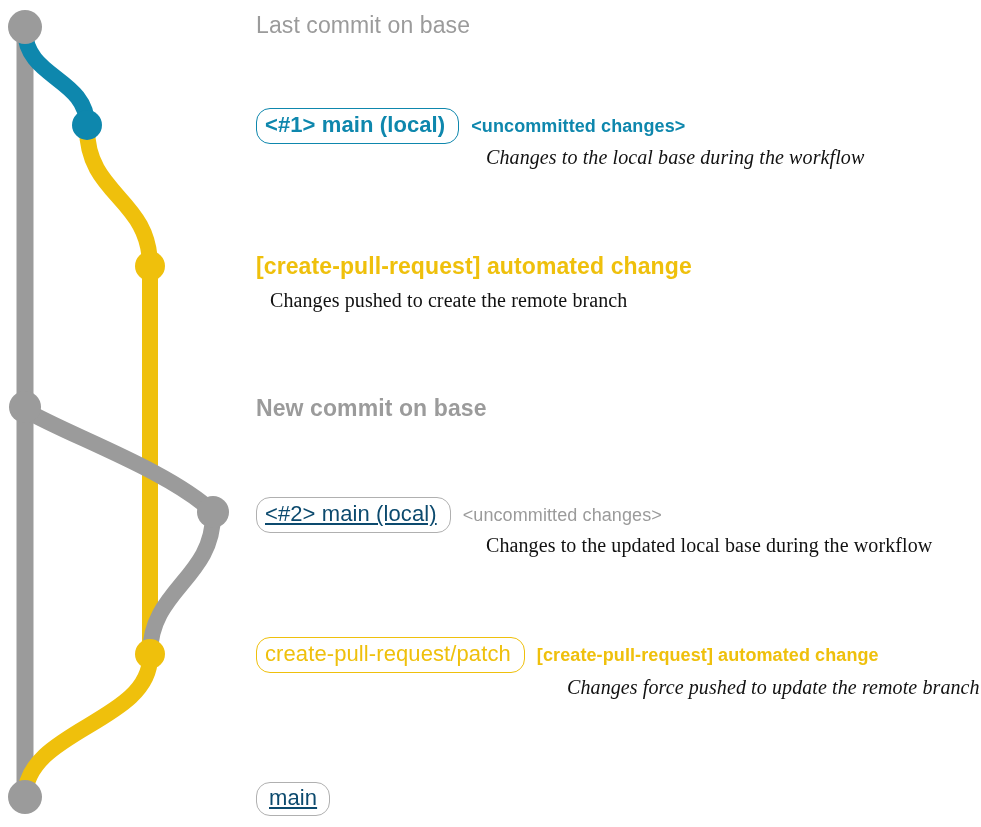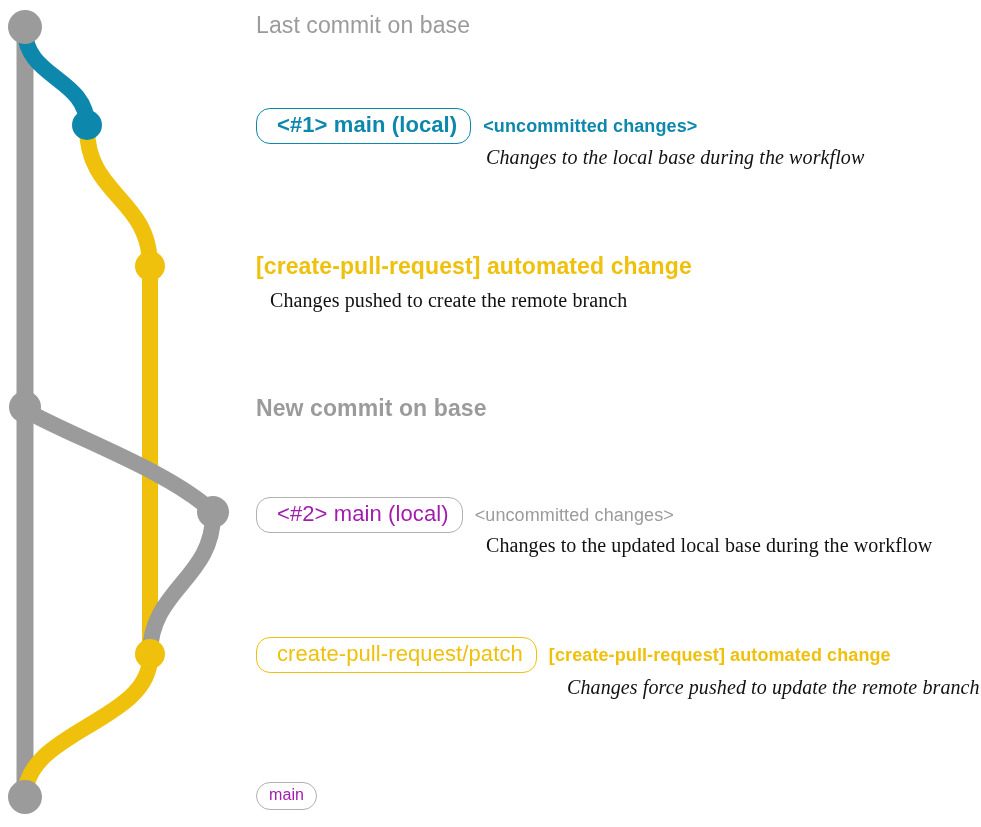--- a/index.html
+++ b/index.html
@@ -39,29 +39,29 @@
     letter-spacing: 0.1px;
   }
   .headline.gray   { color: #9b9b9b; text-align: center; }
   .headline.yellow { color: #efc00c; }
 
   
   .ref-pill {
     display: inline-block;
     border: 1.6px solid currentColor;
     border-radius: 14px;
-    padding: 4px 13px 6px 20px;
+    padding: 4px 13px 6px 8px;
     font-size: 22px;
     line-height: 1.1;
     letter-spacing: 0.1px;
     background: #ffffff;
     margin-right: 12px;
   }
   .ref-pill.teal   { color: #0e87ad; font-weight: bold; }
-  .ref-pill.gray   { color: #a21caf; border-color: #b0b0b0; }
+  .ref-pill.gray   { color: #0c4a6e; border-color: #b0b0b0; text-decoration: underline; }
   .ref-pill.yellow { color: #efc00c; }
 
   .subject {
     font-size: 18px;
     letter-spacing: 0.1px;
   }
   .subject.teal   { color: #0e87ad; font-weight: bold; }
   .subject.gray   { color: #9b9b9b; }
   .subject.yellow { color: #efc00c; font-weight: bold; }
 
@@ -128,14 +128,14 @@
 </div>
 <div class="desc" style="left:486px; top:534px;">Changes to the updated local base during the workflow</div>
 
 <div class="commit-row" style="left:256px; top:637px;">
   <span class="ref-pill yellow">create-pull-request/patch</span>
   <span class="subject yellow">[create-pull-request] automated change</span>
 </div>
 <div class="desc" style="left:567px; top:676px;font-style:italic;">Changes force pushed to update the remote branch</div>
 
 <div class="commit-row" style="left:256px; top:782px;">
-  <span class="ref-pill gray" style="font-size:16px; padding:3px 12px 5px 12px;">main</span>
+  <span class="ref-pill gray" style="font-size:22px; padding:3px 12px 5px 12px;">main</span>
 </div>
 
 </body></html>

